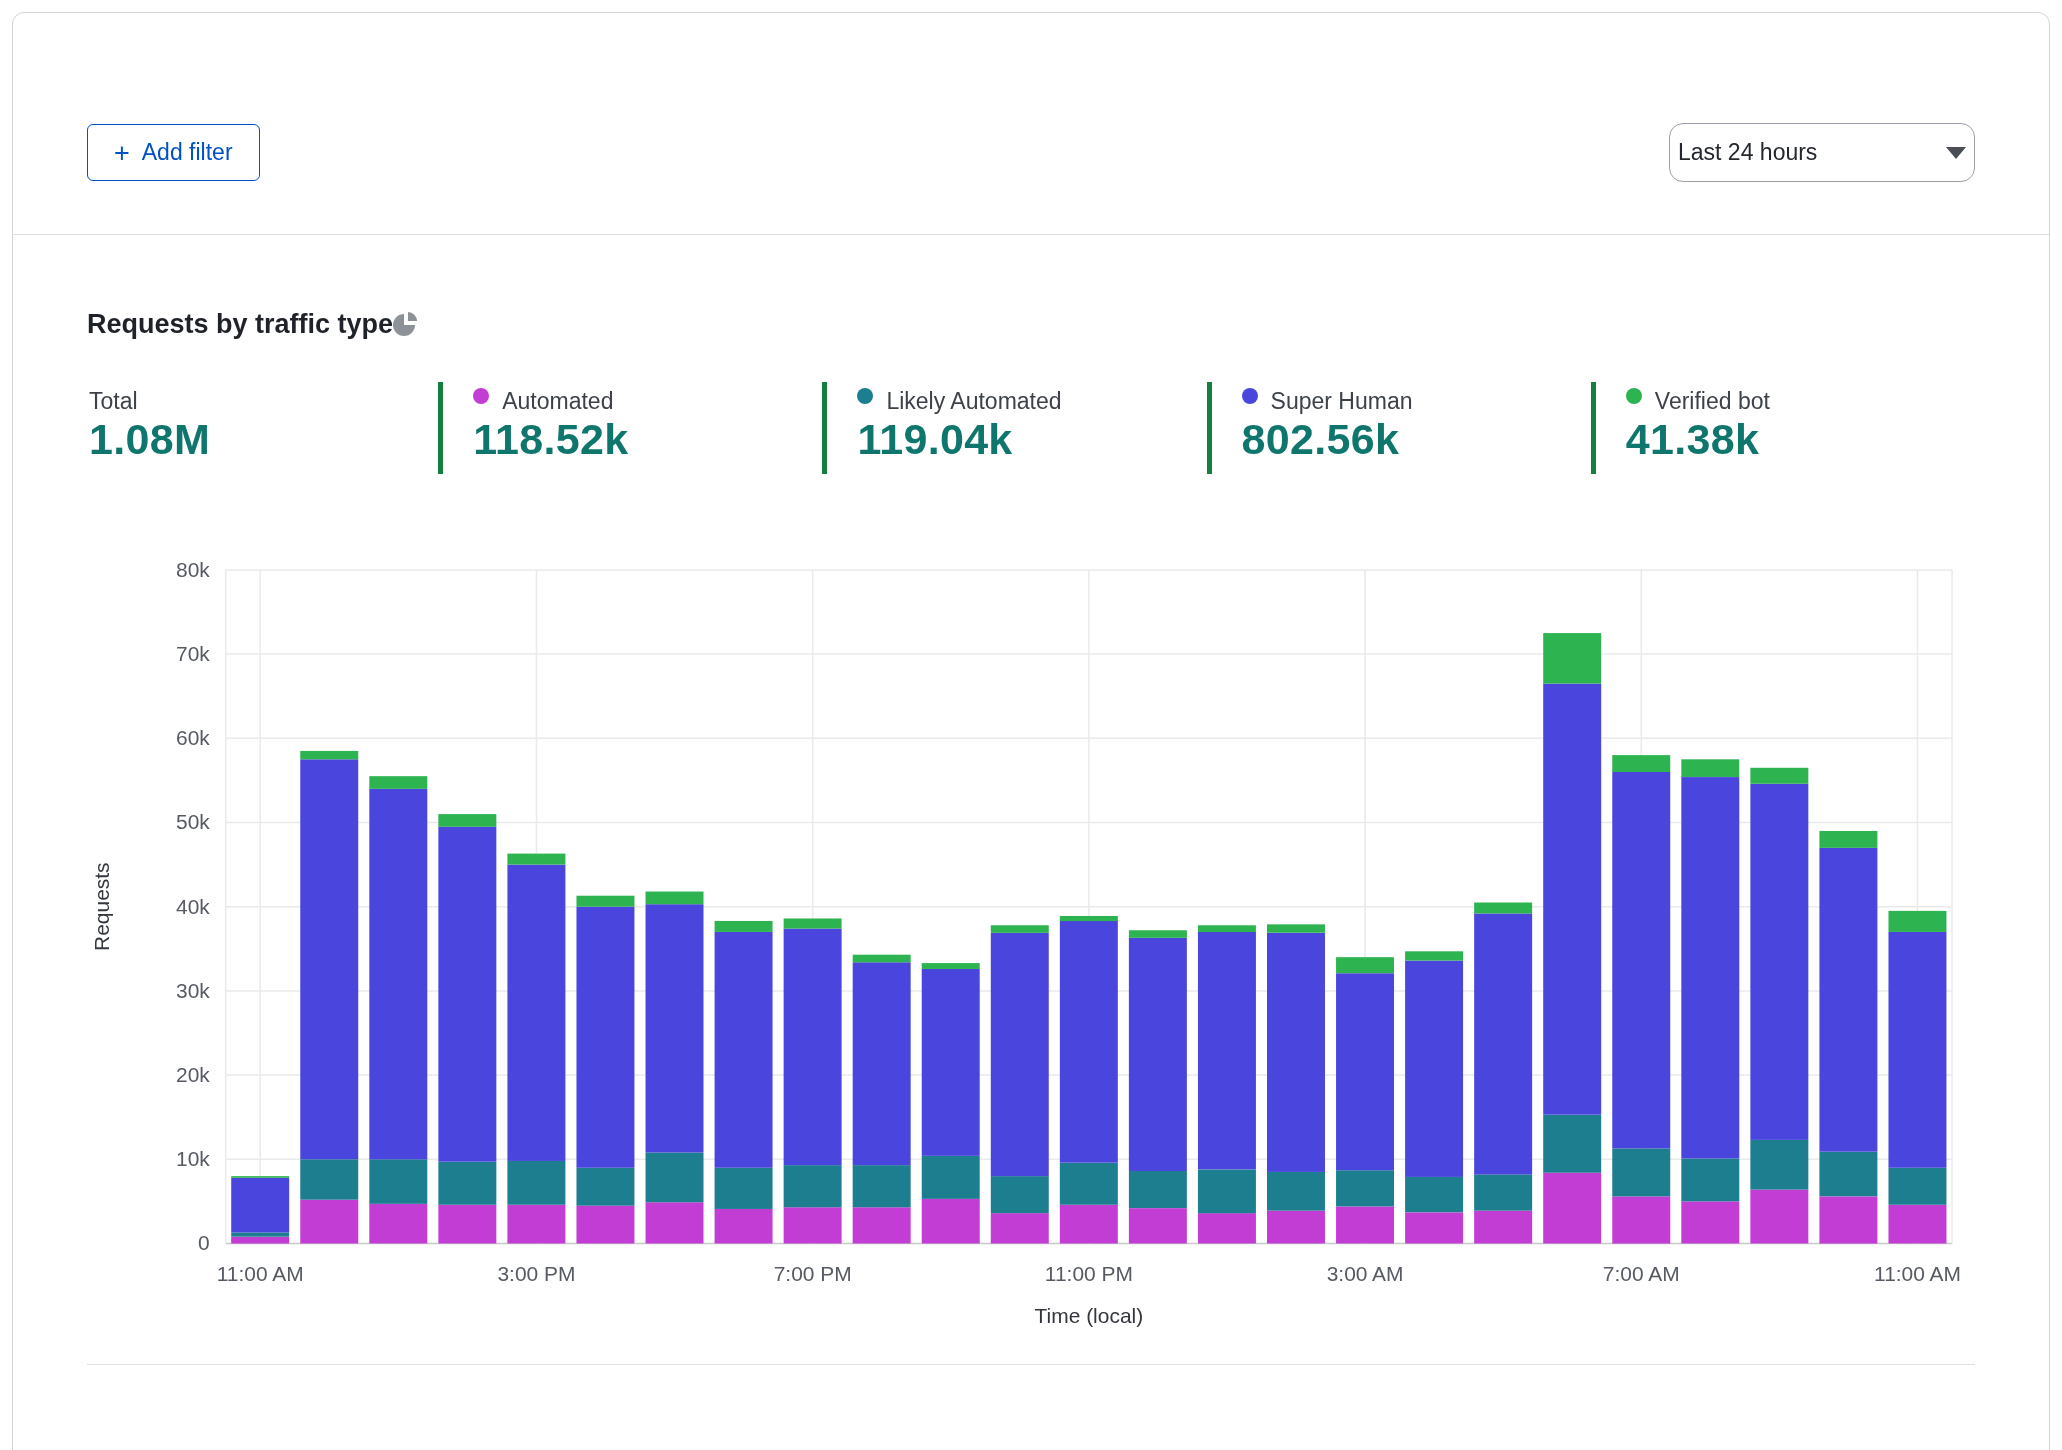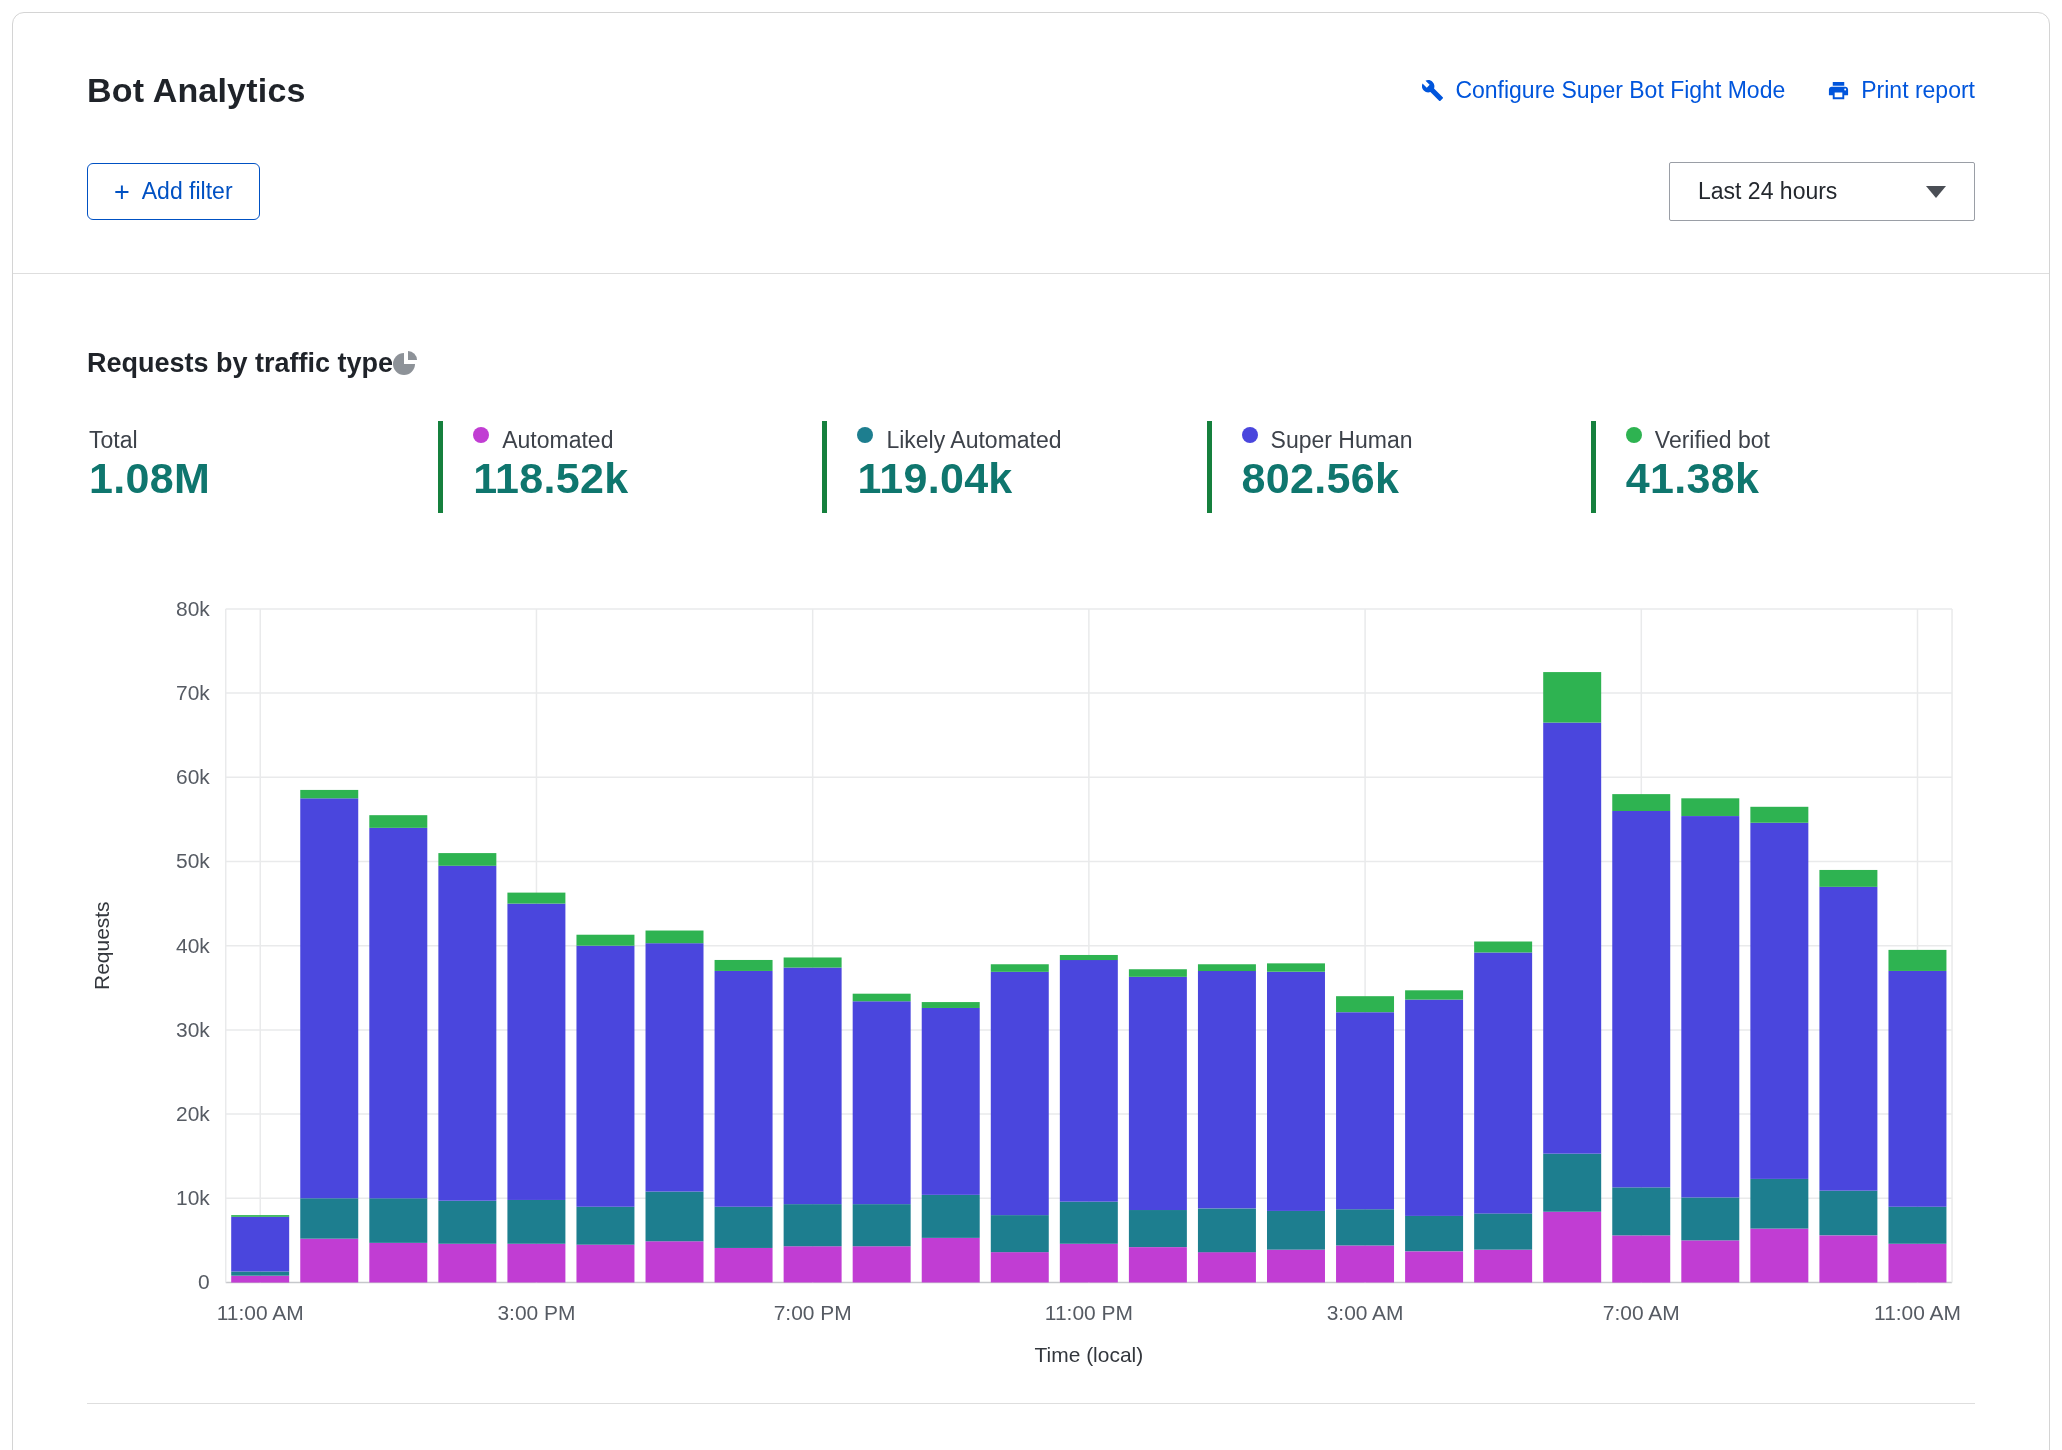--- a/index.html
+++ b/index.html
@@ -63,22 +63,22 @@
     border-radius: 6px;
     padding: 14px 26px;
     font-size: 23px;
     font-family: inherit;
     cursor: pointer;
   }
   .add-filter-btn .plus { font-size: 27px; line-height: 20px; font-weight: 400; }
   .select {
     width: 306px;
     border: 1px solid #9a9ea6;
-    border-radius: 2px;
-    padding: 15px 28px;
+    border-radius: 14px;
+    padding: 15px 8px;
     font-size: 23px;
     color: #24282e;
     display: flex;
     justify-content: space-between;
     align-items: center;
     cursor: pointer;
     background: #fff;
   }
   .chevron {
     width: 0; height: 0;
@@ -148,37 +148,20 @@
     border-top: 1px solid #dedede;
     margin: 36px 0 0 0;
   }
 </style>
 </head>
 <body>
 
 <div class="card">
 
   <header class="card-header">
-    <div class="header-row">
-      <h1 class="page-title">Bot Analytics</h1>
-      <div class="header-links">
-        <a class="link">
-          <svg width="23" height="23" viewBox="0 0 24 24" fill="currentColor">
-              <path d="M22.7 19l-9.1-9.1c.9-2.3.4-5-1.5-6.9-2-2-5-2.4-7.4-1.3L9 6 6 9 1.6 4.7C.4 7.1.9 10.1 2.9 12.1c1.9 1.9 4.6 2.4 6.9 1.5l9.1 9.1c.4.4 1 .4 1.4 0l2.3-2.3c.5-.4.5-1.1.1-1.4z"></path>
-            </svg>
-          <span>Configure Super Bot Fight Mode</span>
-        </a>
-        <a class="link">
-          <svg width="23" height="23" viewBox="0 0 24 24" fill="currentColor">
-              <path d="M19 8H5c-1.66 0-3 1.34-3 3v6h4v4h12v-4h4v-6c0-1.66-1.34-3-3-3zm-3 11H8v-5h8v5zm3-7c-.55 0-1-.45-1-1s.45-1 1-1 1 .45 1 1-.45 1-1 1zm-1-9H6v4h12V3z"></path>
-            </svg>
-          <span>Print report</span>
-        </a>
-      </div>
-    </div>
     <div class="filter-row">
       <button class="add-filter-btn">
         <span class="plus">+</span>
         <span>Add filter</span>
       </button>
       <div class="select">
         <span>Last 24 hours</span>
         <span class="chevron"></span>
       </div>
     </div>

